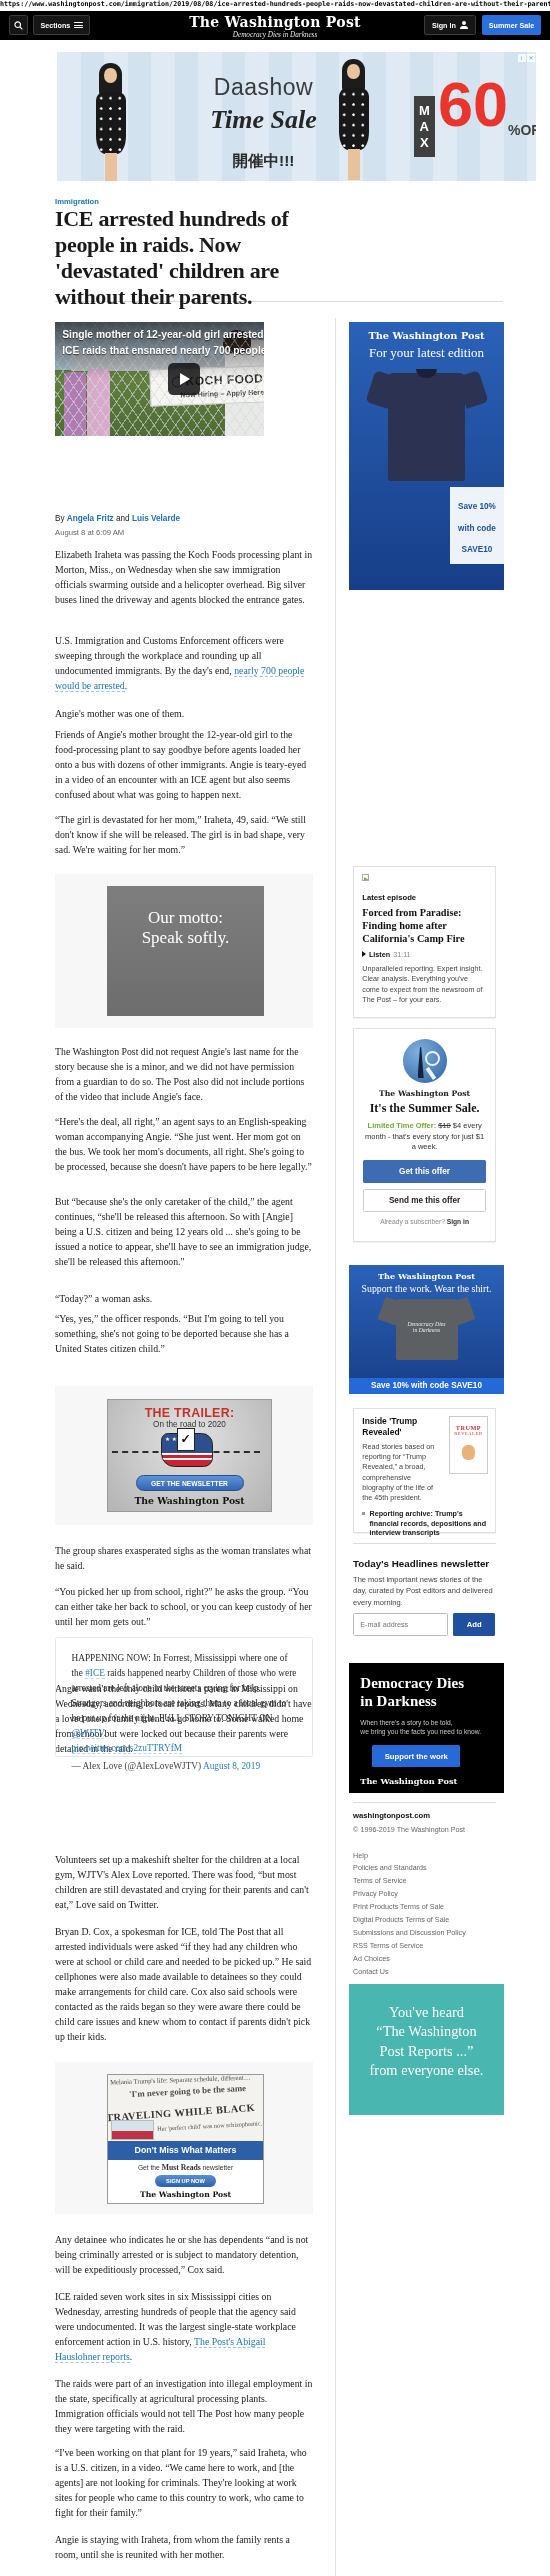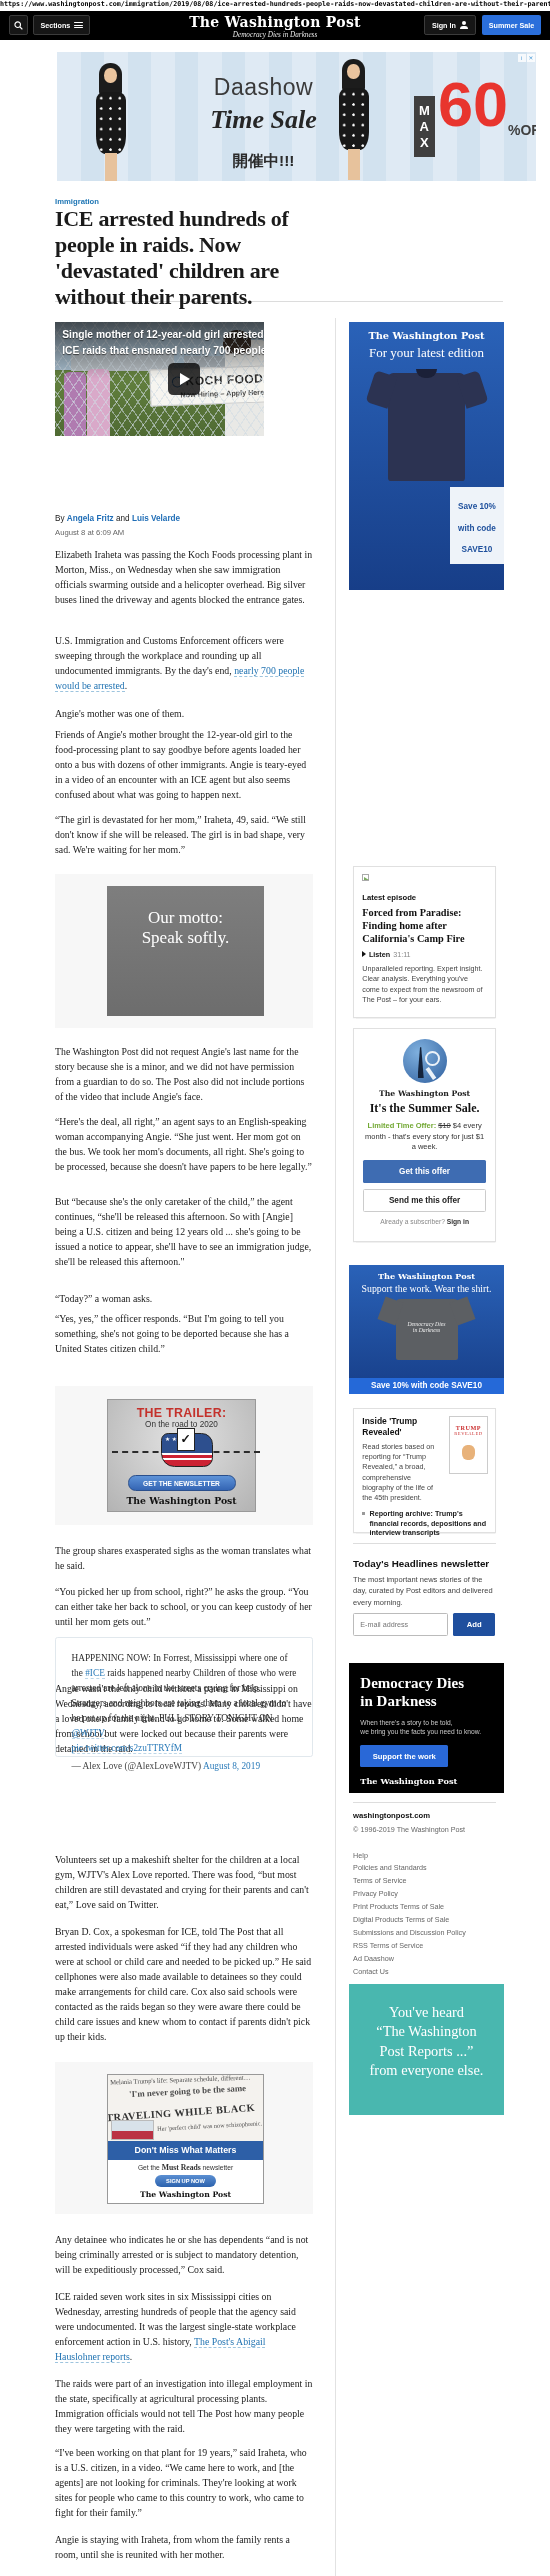--- a/index.html
+++ b/index.html
@@ -76,21 +76,21 @@
   .tlink { color:#2173b2; text-decoration:none; border-bottom:0.5px dashed #9dc4de; cursor:pointer; }
 
   
   .adbox { background:#f7f7f7; }
   #motto { top:874px; left:0; width:258px; height:154px; }
   #motto .inner { position:absolute; left:52px; top:12px; width:157px; height:130px; background:linear-gradient(#7e7e7e,#6d6d6d); text-align:center; color:#fff; font-family:"Liberation Serif",serif; }
   #motto .l1 { margin-top:21.6px; font-size:17px; }
   #motto .l2 { font-size:17px; }
 
   #trailer { top:1386px; left:0; width:258px; height:139px; }
-  #trailer .inner { position:absolute; left:52px; top:13px; width:149px; height:113px; background:radial-gradient(circle at 50% 35%,#e3e3e3,#b3b3b3); border:0.5px solid #999; text-align:center; }
+  #trailer .inner { position:absolute; left:52px; top:13px; width:165px; height:113px; background:radial-gradient(circle at 50% 35%,#e3e3e3,#b3b3b3); border:0.5px solid #999; text-align:center; }
   #trailer .t1 { margin-top:6.2px; color:#c4312b; font-weight:bold; font-size:12.4px; letter-spacing:0.3px; }
   #trailer .t2 { font-size:8.2px; color:#333; }
   .mapwrap { position:relative; height:38px; margin-top:3.1px; }
   .dash { position:absolute; left:4.1px; top:18.5px; width:148px; border-top:2.1px dashed #2b2b2b; }
   .usmap { position:absolute; left:53px; top:1px; width:52px; height:34px; background:linear-gradient(#2d4f8e 0 58%,#fff 58% 66%,#c23 66% 74%,#fff 74% 82%,#c23 82% 100%); border:1.5px solid #222; border-radius:7.2px 11.3px 9.3px 13.4px; }
   .usmap .star { position:absolute; color:#fff; font-size:5.7px; top:2.1px; }
   .ballot { position:absolute; left:69px; top:-4.1px; width:17.5px; height:23px; background:#fff; border:1.5px solid #222; font-size:12.4px; font-weight:bold; color:#111; line-height:20.6px; }
   #trailer .getbtn { display:inline-block; margin-top:5.2px; width:108px; height:15.5px; line-height:15.5px; background:linear-gradient(#5e93d8,#3465b4); color:#fff; font-weight:bold; font-size:6.7px; border-radius:7.7px; border:0.5px solid #2a4f8c; }
   .wplogo { font-family:"DejaVu Serif",serif; font-weight:bold; }
   #trailer .lg { margin-top:4.1px; font-size:9.3px; color:#111; }
@@ -178,21 +178,21 @@
   #sdiv1 { position:absolute; left:4.1px; top:1543px; width:143px; height:0.5px; background:#ddd; }
   #sh-title { position:absolute; left:4.1px; top:1558px; font-weight:bold; font-size:9.8px; color:#111; }
   #sh-desc { position:absolute; left:4.1px; top:1574px; width:143px; font-size:7.5px; line-height:11.3px; color:#444; }
   #sh-form { position:absolute; left:4.1px; top:1613px; display:flex; gap:5.2px; }
   #sh-input { width:95px; height:23px; border:0.5px solid #bbb; border-radius:1.5px; padding:0 6.2px; font-size:7.2px; color:#888; }
   #sh-btn { width:42px; height:23px; background:#1f4f9e; color:#fff; font-weight:bold; font-size:7.7px; border:none; border-radius:1.5px; }
 
   #demobox { position:absolute; left:0; top:1663px; width:155px; height:130px; background:#000; color:#fff; padding:12.4px 11.3px; }
   #demobox .tt { font-family:"Liberation Serif",serif; font-size:15px; line-height:17.5px; font-weight:bold; }
   #demobox .ds { margin-top:7.2px; font-size:6.7px; line-height:9.8px; color:#c9c9c9; }
-  #demobox .bt { margin-top:8.2px; width:88px; height:21.6px; background:#2968d7; font-size:7.7px; }
+  #demobox .bt { margin-top:8.2px; width:88px; height:21.6px; background:#2968d7; font-size:7.7px;margin-left:12px; }
   #demobox .lg { margin-top:9.3px; font-size:8.2px; color:#fff; }
 
   #sdiv2 { position:absolute; left:4.1px; top:1802px; width:143px; height:0.5px; background:#ddd; }
   #wpcom { position:absolute; left:4.1px; top:1811px; font-weight:bold; font-size:7.7px; color:#111; }
   #copyr { position:absolute; left:4.1px; top:1825px; font-size:7.2px; color:#666; }
   .slink { position:absolute; left:4.1px; font-size:7.2px; color:#666; text-decoration:none; cursor:pointer; }
 
   #teal { position:absolute; left:0; top:1984px; width:155px; height:131px; background:#49b7af; color:#fff; text-align:center; font-family:"Liberation Serif",serif; font-size:14.4px; line-height:19.6px; padding-top:18.5px; cursor:pointer; }
 </style>
 </head>
@@ -437,21 +437,21 @@
   <div id="copyr">© 1996-2019 The Washington Post</div>
   <div id="sidebar-links">
       <a class="slink" style="top: 1851px;">Help</a>
       <a class="slink" style="top: 1863px;">Policies and Standards</a>
       <a class="slink" style="top: 1876px;">Terms of Service</a>
       <a class="slink" style="top: 1889px;">Privacy Policy</a>
       <a class="slink" style="top: 1902px;">Print Products Terms of Sale</a>
       <a class="slink" style="top: 1915px;">Digital Products Terms of Sale</a>
       <a class="slink" style="top: 1928px;">Submissions and Discussion Policy</a>
       <a class="slink" style="top: 1941px;">RSS Terms of Service</a>
-      <a class="slink" style="top: 1954px;">Ad Daashow</a>
+      <a class="slink" style="top: 1954px;">Ad Choices</a>
       <a class="slink" style="top: 1967px;">Contact Us</a>
     </div>
 
   <div id="teal">
     <div>You've heard</div>
     <div>“The Washington</div>
     <div>Post Reports ...”</div>
     <div>from everyone else.</div>
   </div>
 </div>

